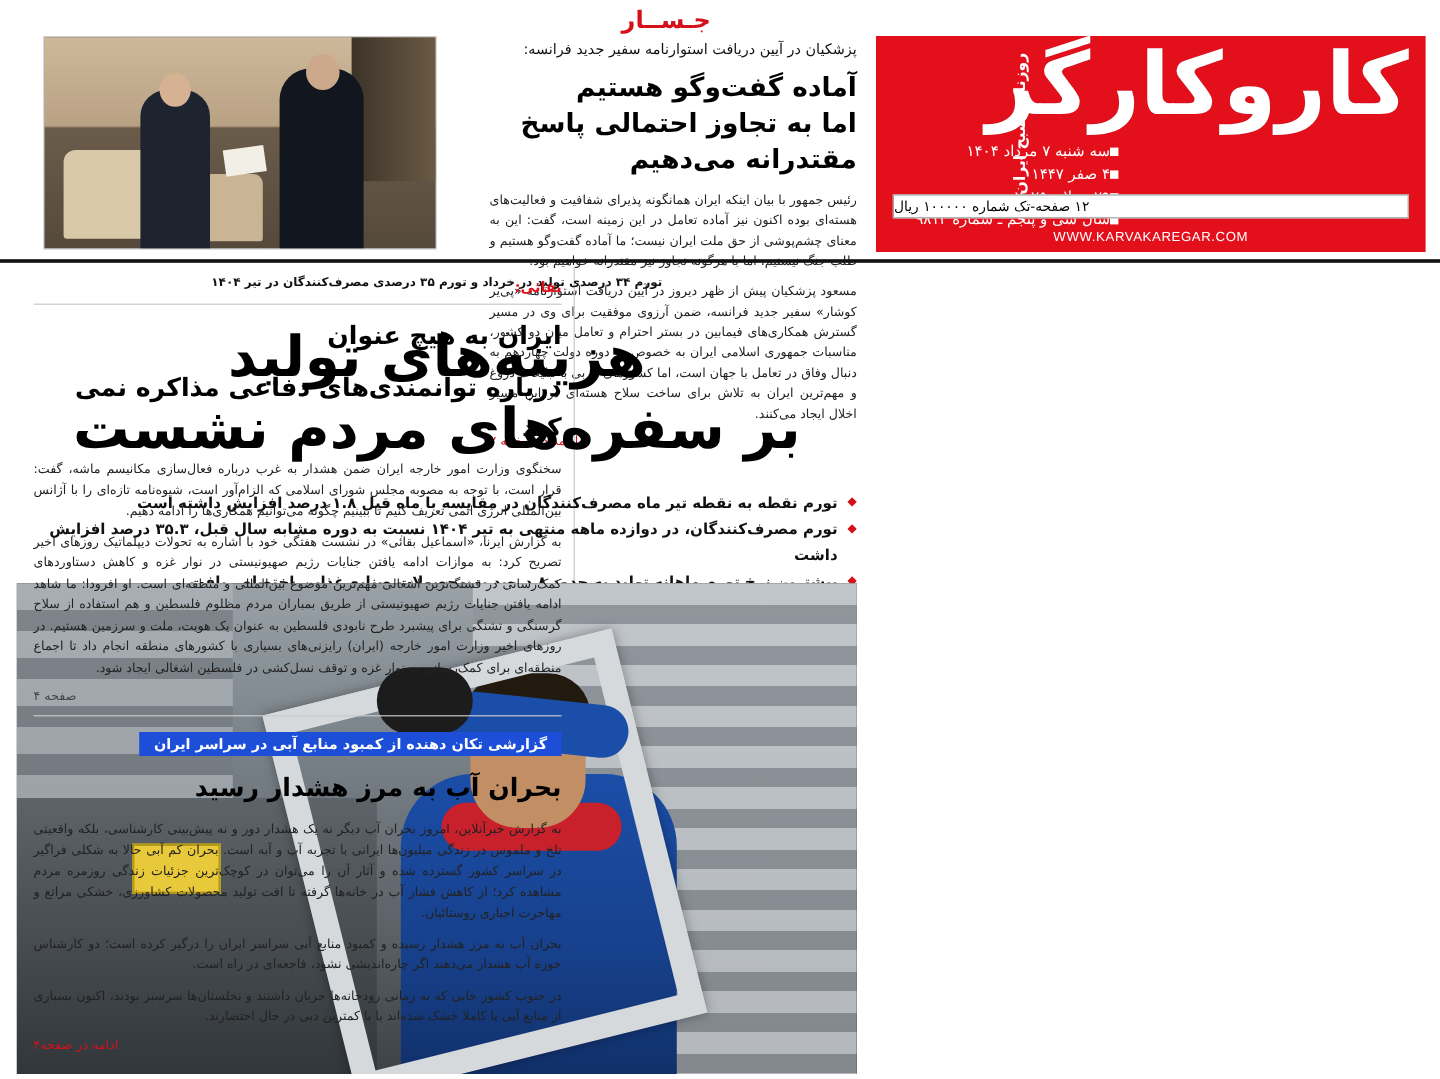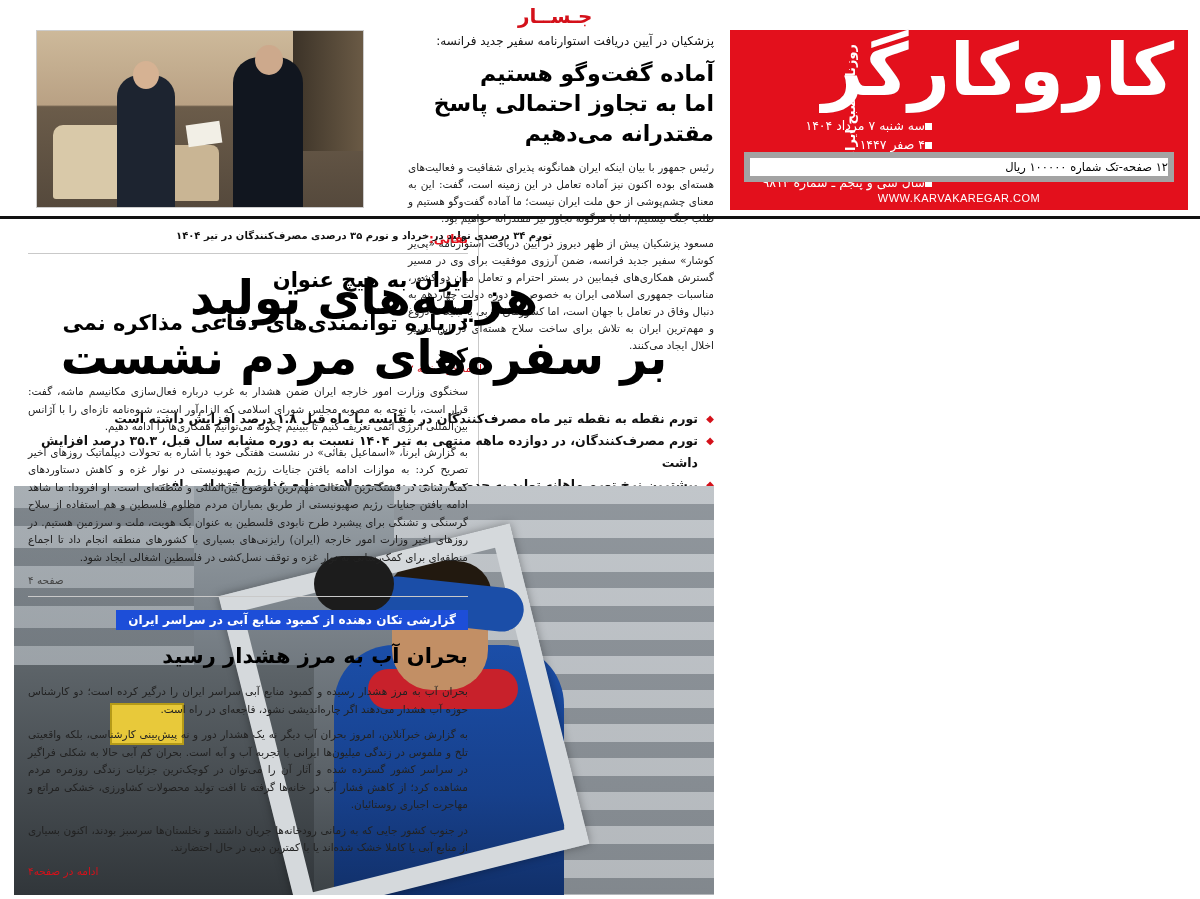--- a/index.html
+++ b/index.html
@@ -54,23 +54,23 @@
     line-height: 19px;
   }
   .masthead .datelist div { white-space: nowrap; }
   .masthead .datelist .bullet {
     display: inline-block; width: 7px; height: 7px; background: #fff;
     margin-right: 6px; vertical-align: middle;
   }
   .masthead .pricebar {
     position: absolute; bottom: 28px; right: 14px; left: 14px;
     background: #fff; color: #000;
-    font-size: 11.5px; text-align: right;
+    font-size: 11.5px; text-align: left;
     padding: 2px 0;
-    border: 6px solid #a3a3a3;
+    border: 1px solid #a3a3a3;
   }
   .masthead .site {
     position: absolute; bottom: 6px; right: 0; left: 0;
     text-align: center;
     font-size: 11px; letter-spacing: .5px;
     font-family: "Liberation Sans", sans-serif;
   }
 
   
   .lead-photo {
@@ -350,21 +350,21 @@
     </div>
 
     <div class="hr-thin" style="position:relative; width:440px; margin:10px 0 12px 0;"></div>
 
     <div class="story">
       <div style="text-align:right;">
         <span class="label-red-box">گزارشی تکان دهنده از کمبود منابع آبی در سراسر ایران</span>
       </div>
       <h3>بحران آب به مرز هشدار رسید</h3>
       <div class="body">
+        <p>به گزارش خبرآنلاین، امروز بحران آب دیگر نه یک هشدار دور و نه پیش‌بینی کارشناسی، بلکه واقعیتی تلخ و ملموس در زندگی میلیون‌ها ایرانی با تجربه آب و آبه است. بحران کم آبی حالا به شکلی فراگیر در سراسر کشور گسترده شده و آثار آن را می‌توان در کوچک‌ترین جزئیات زندگی روزمره مردم مشاهده کرد؛ از کاهش فشار آب در خانه‌ها گرفته تا افت تولید محصولات کشاورزی، خشکی مراتع و مهاجرت اجباری روستائیان.</p>
         <p>بحران آب به مرز هشدار رسیده و کمبود منابع آبی سراسر ایران را درگیر کرده است؛ دو کارشناس حوزه آب هشدار می‌دهند اگر چاره‌اندیشی نشود، فاجعه‌ای در راه است.</p>
-        <p>به گزارش خبرآنلاین، امروز بحران آب دیگر نه یک هشدار دور و نه پیش‌بینی کارشناسی، بلکه واقعیتی تلخ و ملموس در زندگی میلیون‌ها ایرانی با تجربه آب و آبه است. بحران کم آبی حالا به شکلی فراگیر در سراسر کشور گسترده شده و آثار آن را می‌توان در کوچک‌ترین جزئیات زندگی روزمره مردم مشاهده کرد؛ از کاهش فشار آب در خانه‌ها گرفته تا افت تولید محصولات کشاورزی، خشکی مراتع و مهاجرت اجباری روستائیان.</p>
         <p>در جنوب کشور جایی که به زمانی رودخانه‌ها جریان داشتند و نخلستان‌ها سرسبز بودند، اکنون بسیاری از منابع آبی یا کاملا خشک شده‌اند یا با کمترین دبی در حال احتضارند.</p>
       </div>
       <div class="cont-red">ادامه در صفحه۴</div>
     </div>
 
   </div>
 </div>
 
 </body></html>

